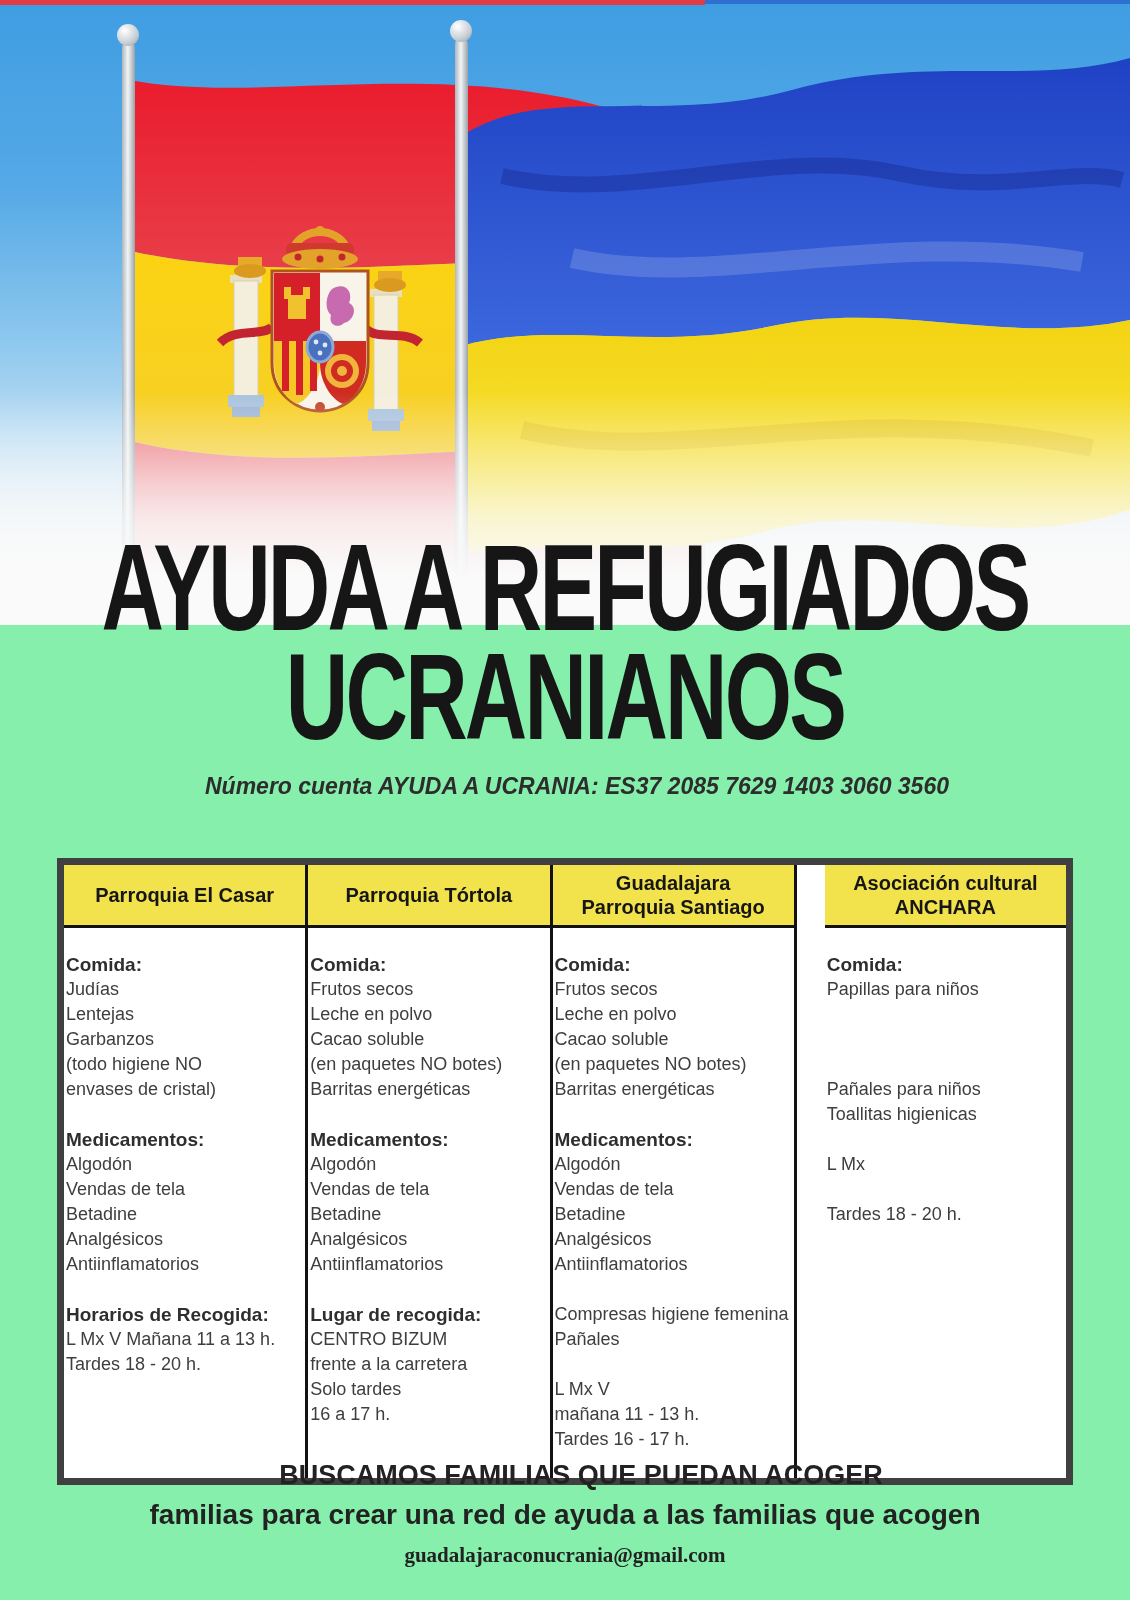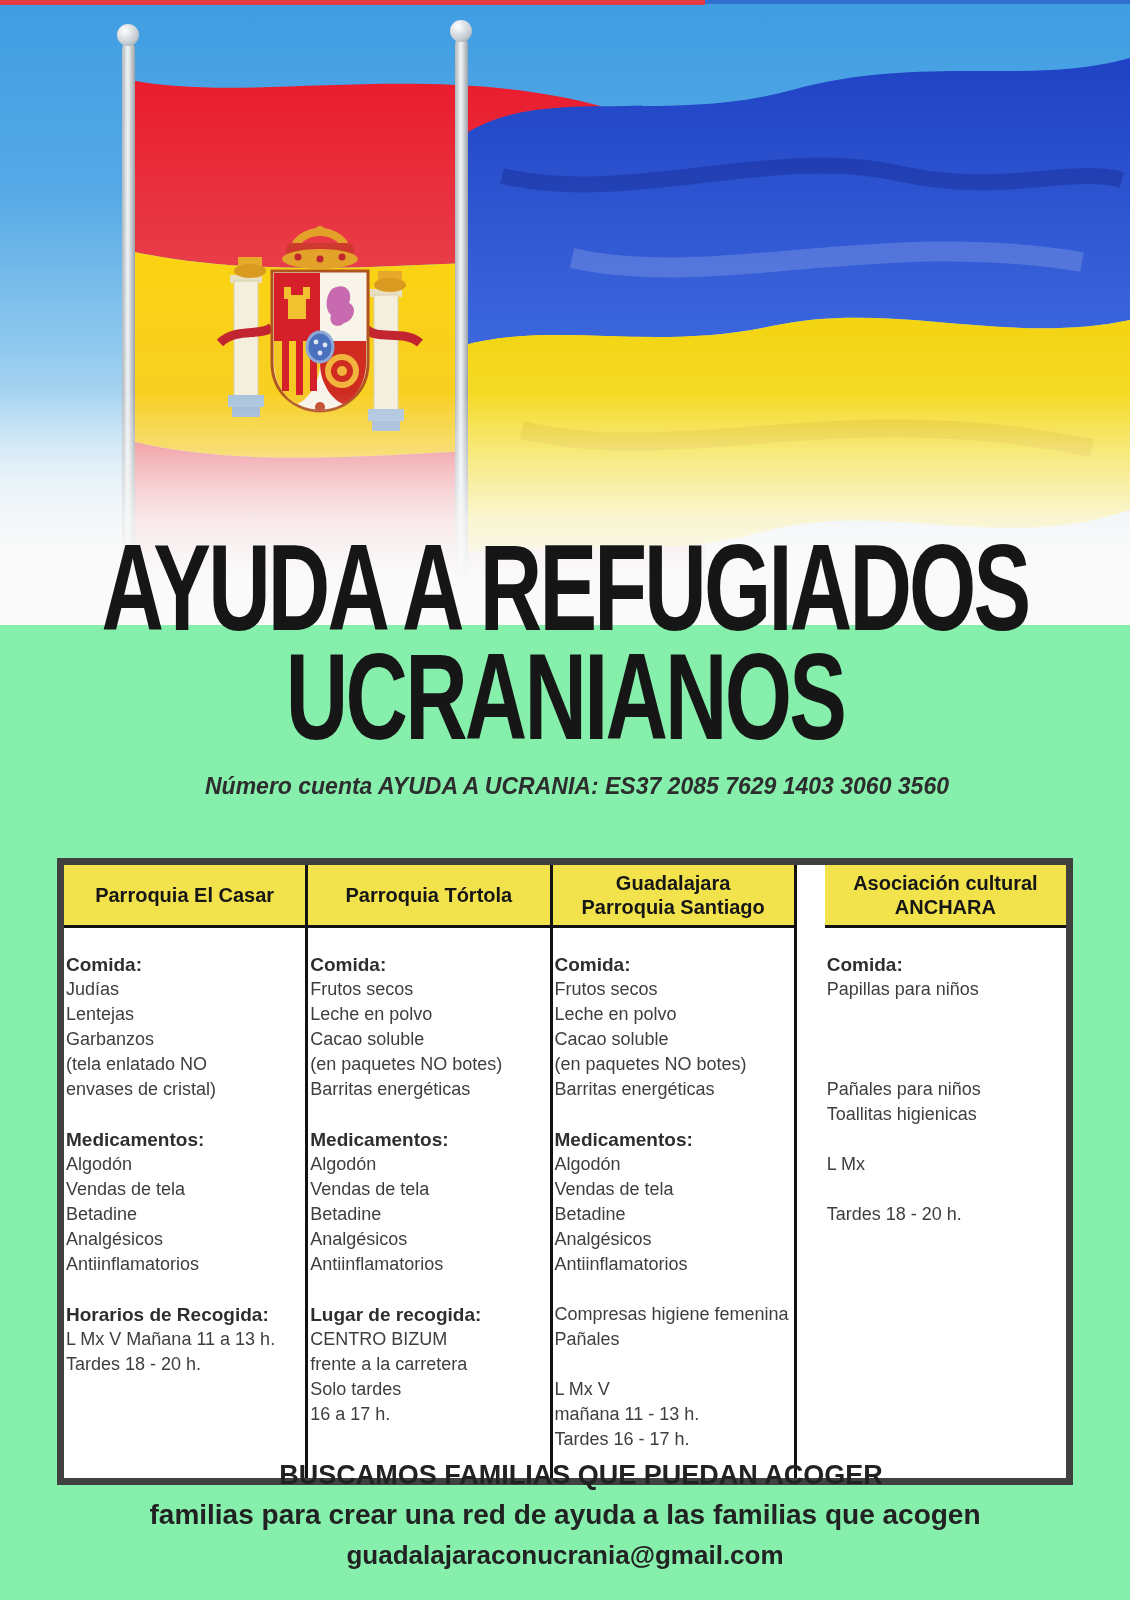--- a/index.html
+++ b/index.html
@@ -47,21 +47,21 @@
     font-weight:bold; font-size:20px; line-height:24px; color:#161616; text-align:center;}
   .t-body {height:526px; padding:24px 2px 0; text-align:left; overflow:hidden;}
   .t-line {height:25px; line-height:25px; font-size:18px; color:#3e3e3e; white-space:nowrap;}
   .t-line.bold {font-weight:bold; color:#2e2e2e; font-size:19px;}
 
   
   .footer {position:absolute; top:1455px; left:0; width:100%; text-align:center;
     font-weight:bold; color:#222222; z-index:5;}
   .f1 {font-size:27px; line-height:40px;margin-left:32px;}
   .f2 {font-size:28px; line-height:40px;}
-  .f3 {font-size:26px; line-height:40px;}
+  .f3 {font-size:21px; line-height:40px;font-family:Liberation Serif, serif;}
 </style>
 </head>
 <body>
 
 <div class="page">
 
   <div class="hero">
     <div class="strip-red"></div>
     <div class="strip-blue"></div>
 
@@ -178,21 +178,21 @@
   <div class="donation-table">
       <div class="t-col">
         <div class="t-head">
           <div>Parroquia El Casar</div>
         </div>
         <div class="t-body">
           <div class="t-line bold">Comida:</div>
           <div class="t-line">Judías</div>
           <div class="t-line">Lentejas</div>
           <div class="t-line">Garbanzos</div>
-          <div class="t-line">(tela enlatado NO</div>
+          <div class="t-line">(todo higiene NO</div>
           <div class="t-line">envases de cristal)</div>
           <div class="t-line">&nbsp;</div>
           <div class="t-line bold">Medicamentos:</div>
           <div class="t-line">Algodón</div>
           <div class="t-line">Vendas de tela</div>
           <div class="t-line">Betadine</div>
           <div class="t-line">Analgésicos</div>
           <div class="t-line">Antiinflamatorios</div>
           <div class="t-line">&nbsp;</div>
           <div class="t-line bold">Horarios de Recogida:</div>

